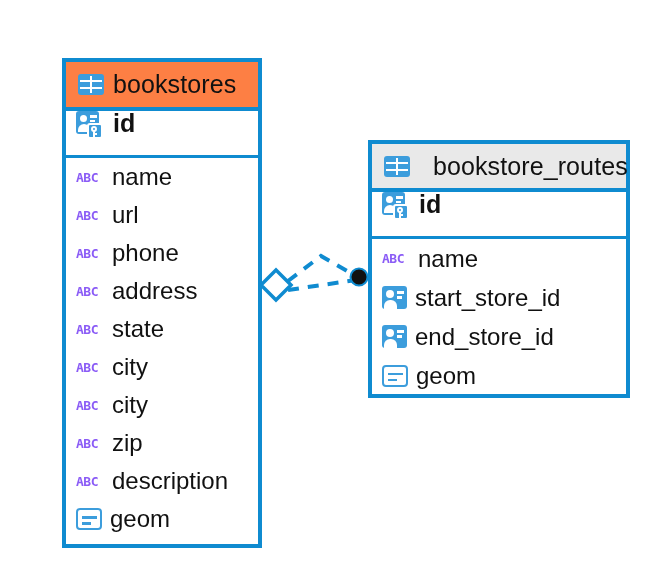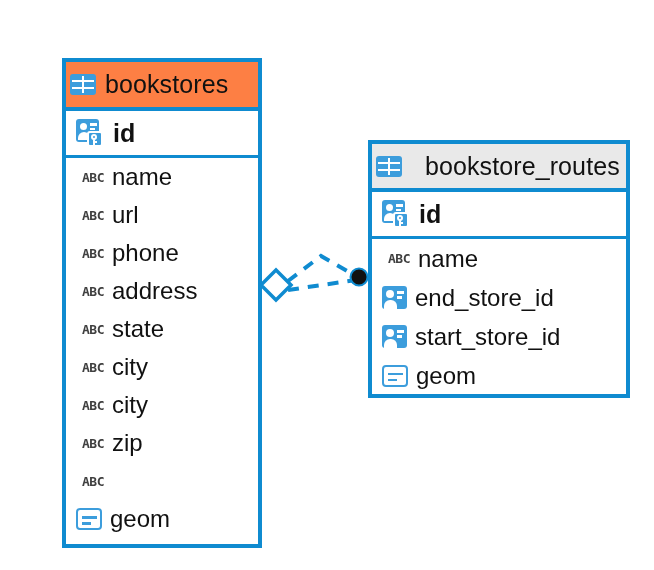--- a/index.html
+++ b/index.html
@@ -7,29 +7,29 @@
     width:654px;height:570px;background:#ffffff;position:relative;overflow:hidden;
     font-family:"Liberation Sans", sans-serif;
   }
   #canvas{position:absolute;left:0;top:0;width:654px;height:570px;}
 
   .entity{position:absolute;box-sizing:border-box;background:#ffffff;}
   .entity-border{border:4px solid #0f8bd0;}
 
   .ent-header{
     box-sizing:border-box;display:flex;align-items:center;gap:9px;
-    padding:0 4px;font-size:25px;color:#111111;letter-spacing:.1px;
+    padding:0 12px;font-size:25px;color:#111111;letter-spacing:.1px;
     white-space:nowrap;
   }
   .ent-header.orange{background:#fd7f44;}
   .ent-header.gray{background:#e9e9e9;}
   .header-sep{height:4px;background:#0f8bd0;}
 
   .pk-row{
-    box-sizing:border-box;display:flex;align-items:center;gap:9px;
+    box-sizing:border-box;display:flex;align-items:flex-start;gap:9px;
     padding:0 10px;font-size:25px;font-weight:bold;color:#111111;white-space:nowrap;
   }
   .pk-sep{height:3px;background:#0f8bd0;}
 
   .field-row{
     box-sizing:border-box;display:flex;align-items:center;gap:8px;
     padding:0 10px;font-size:24px;color:#111111;white-space:nowrap;
   }
   .field-label{line-height:1;}
 
@@ -57,23 +57,23 @@
 
   
   .ic-fk{width:25px;height:23px;border-radius:3px;background:#3c9ddc;}
   .ic-fk .head{position:absolute;left:4px;top:4px;width:8px;height:8px;border-radius:50%;background:#ffffff;}
   .ic-fk .body{position:absolute;left:1.5px;top:14px;width:13px;height:9px;border-radius:6px 6px 0 0;background:#ffffff;}
   .ic-fk .l1{position:absolute;left:15px;top:5px;width:7px;height:3px;background:#ffffff;}
   .ic-fk .l2{position:absolute;left:15px;top:10px;width:5px;height:3px;background:#ffffff;}
 
   
   .ic-abc{
-    width:28px;height:21px;color:#404040;font-family:"DejaVu Sans Mono", monospace;
+    width:28px;height:21px;color:#8b5cf6;font-family:"DejaVu Sans Mono", monospace;
     font-size:13px;font-weight:bold;line-height:21px;letter-spacing:-0.5px;
-    text-align:right;
+    text-align:left;
   }
 
   
   .ic-geom{width:26px;height:22px;border:2.5px solid #3c9ddc;border-radius:4px;box-sizing:border-box;}
   .ic-geom i{position:absolute;background:#3c9ddc;display:block;}
   .ic-geom .g1{left:4px;top:6px;width:15px;height:2.5px;}
   .ic-geom .g2{left:4px;top:12px;width:9px;height:2.5px;}
 
   .rel-svg{position:absolute;left:0;top:0;width:654px;height:570px;pointer-events:none;}
 </style>
@@ -148,20 +148,21 @@
     <div class="field-row" style="height:38px;">
       <span class="ic ic-abc">ABC</span>
       <span class="field-label">city</span>
     </div>
     <div class="field-row" style="height:38px;">
       <span class="ic ic-abc">ABC</span>
       <span class="field-label">zip</span>
     </div>
     <div class="field-row" style="height:38px;">
       <span class="ic ic-abc">ABC</span>
+      <span class="field-label">description</span>
     </div>
     <div class="field-row" style="height:38px;">
       <span class="ic ic-geom">
         <i class="g1"></i>
           <i class="g2"></i>
       </span>
       <span class="field-label">geom</span>
     </div>
   </div>
 
@@ -197,30 +198,30 @@
       <span class="ic ic-abc">ABC</span>
       <span class="field-label">name</span>
     </div>
     <div class="field-row" style="height:39px;">
       <span class="ic ic-fk">
         <span class="head"></span>
           <span class="body"></span>
           <span class="l1"></span>
           <span class="l2"></span>
       </span>
-      <span class="field-label">end_store_id</span>
+      <span class="field-label">start_store_id</span>
     </div>
     <div class="field-row" style="height:39px;">
       <span class="ic ic-fk">
         <span class="head"></span>
           <span class="body"></span>
           <span class="l1"></span>
           <span class="l2"></span>
       </span>
-      <span class="field-label">start_store_id</span>
+      <span class="field-label">end_store_id</span>
     </div>
     <div class="field-row" style="height:39px;">
       <span class="ic ic-geom">
         <i class="g1"></i>
           <i class="g2"></i>
       </span>
       <span class="field-label">geom</span>
     </div>
   </div>
 

